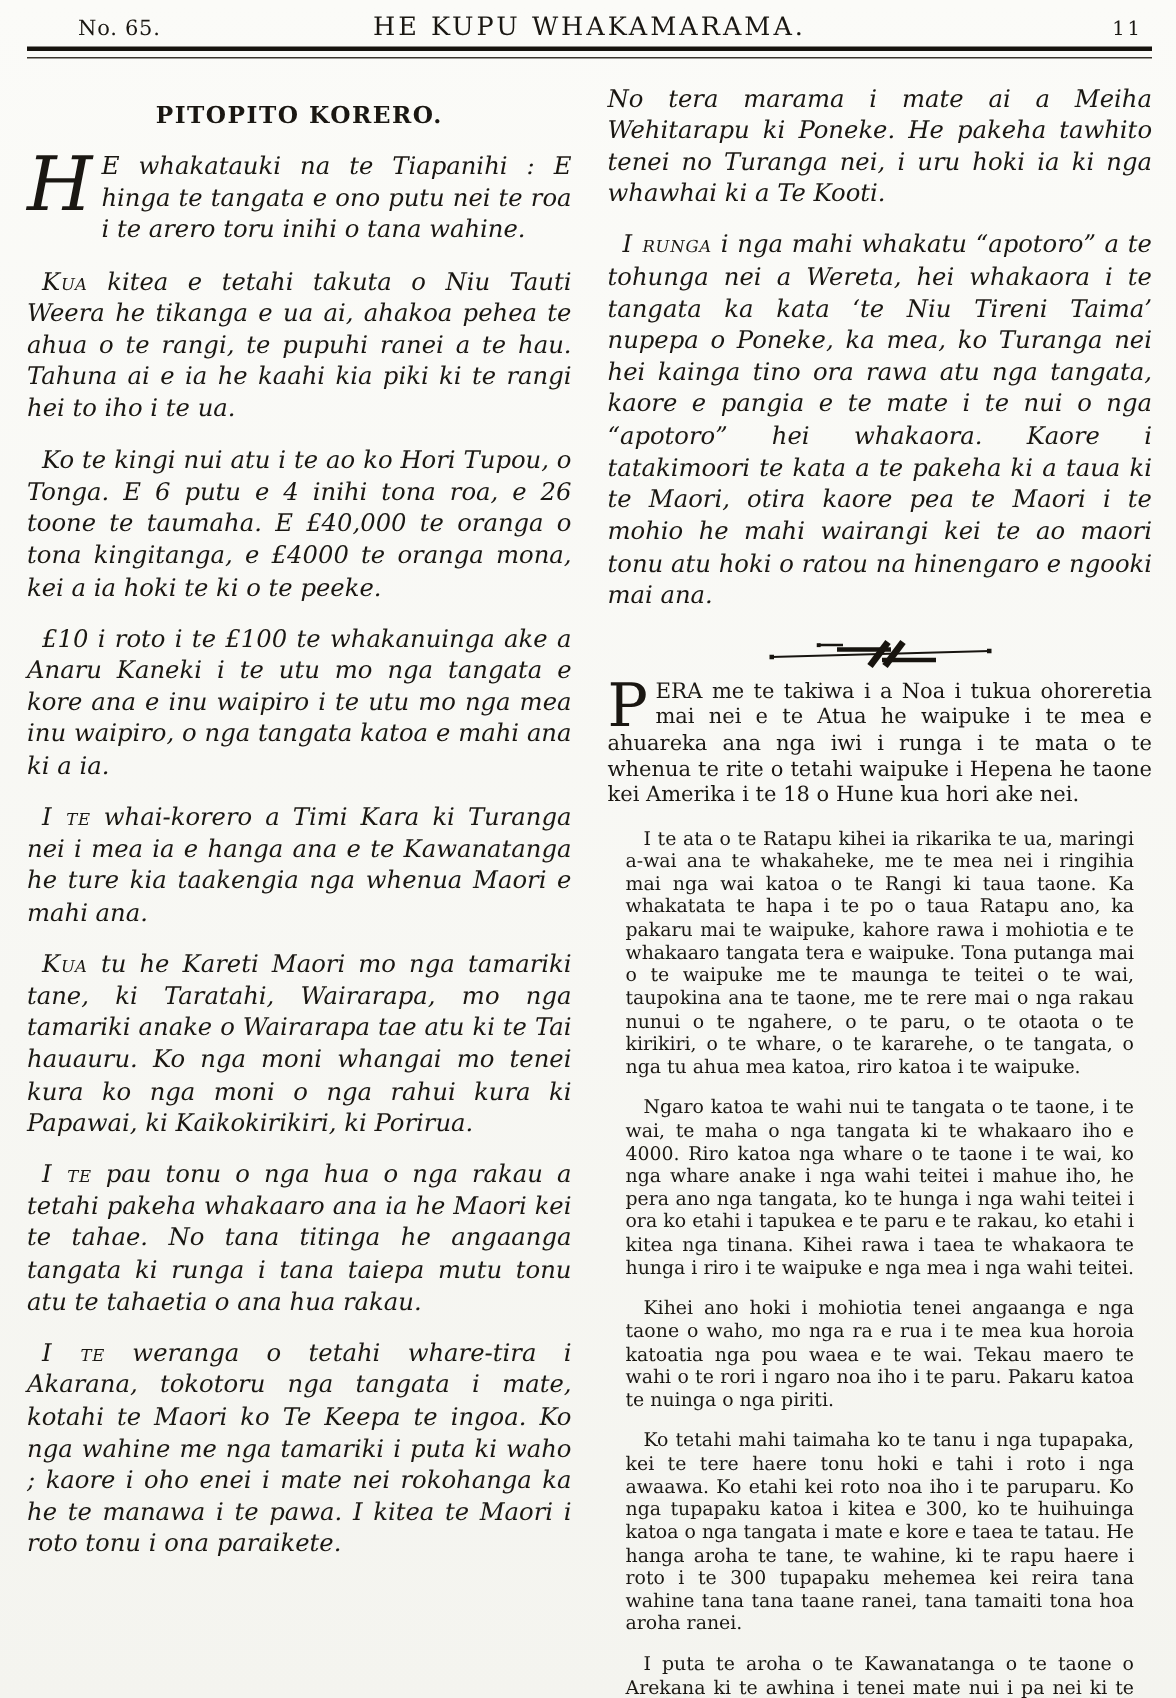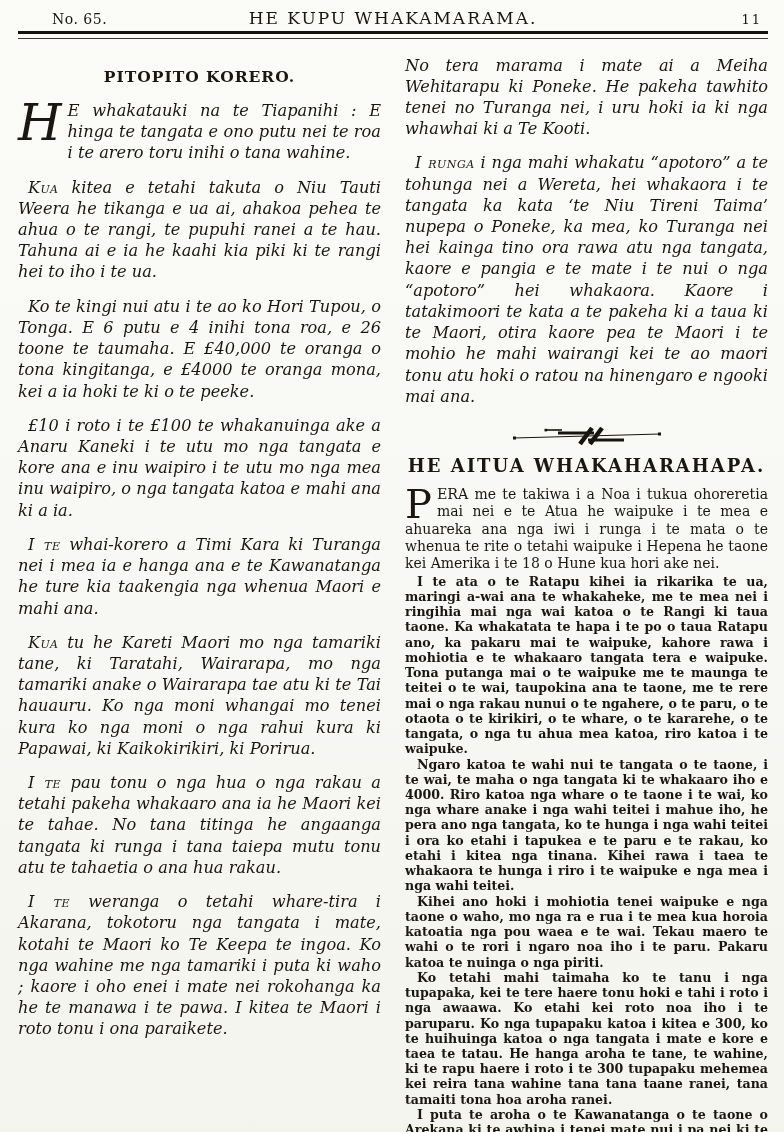--- a/index.html
+++ b/index.html
@@ -50,21 +50,21 @@
   }
   .dropcap.small{font-size:40px;padding:2px 5px 0 0;}
 
   
   p.lede{
     font-size:14px;line-height:1.22;text-align:justify;
     margin:0 0 2px;text-indent:0;
   }
   p.small{
     font-size:12.6px;line-height:1.21;text-align:justify;
-    margin:0;text-indent:12px;font-weight:bold;
+    margin:12px;text-indent:12px;
   }
 
   
   .divider{display:flex;justify-content:center;margin:18px 0 6px;}
   .divider svg{display:block;}
 </style>
 </head>
 <body>
 
 <div class="page">
@@ -117,25 +117,24 @@
             <path d="M34 5 L50 5" stroke-width="1.6" fill="none"></path>
             <rect x="32.5" y="3.8" width="2.6" height="2.6" stroke="none"></rect>
             <path d="M46 8 L82 8" stroke-width="3" fill="none"></path>
             <path d="M80 3 L68 19" stroke-width="4.5" fill="none"></path>
             <path d="M90 3 L78 19" stroke-width="4.5" fill="none"></path>
             <path d="M76 15 L112 15" stroke-width="3" fill="none"></path>
           </g>
         </svg>
       </div>
 
-      <h2 class="sec2">HE AITUA WHAKAHARAHAPA.</h2>
 
       <p class="lede"><span class="dropcap small">P</span><span class="lead-caps">ERA</span> <span>me te takiwa i a Noa i tukua ohoreretia mai nei e te Atua he waipuke i te mea e ahuareka ana nga iwi i runga i te mata o te whenua te rite o tetahi waipuke i Hepena he taone kei Amerika i te 18 o Hune kua hori ake nei.</span></p>
 
       <p class="small"><span>I te ata o te Ratapu kihei ia rikarika te ua, maringi a-wai ana te whakaheke, me te mea nei i ringihia mai nga wai katoa o te Rangi ki taua taone.  Ka whakatata te hapa i te po o taua Ratapu ano, ka pakaru mai te waipuke, kahore rawa i mohiotia e te whakaaro tangata tera e waipuke.  Tona putanga mai o te waipuke me te maunga te teitei o te wai, taupokina ana te taone, me te rere mai o nga rakau nunui o te ngahere, o te paru, o te otaota o te kirikiri, o te whare, o te kararehe, o te tangata, o nga tu ahua mea katoa, riro katoa i te waipuke.</span></p>
       <p class="small"><span>Ngaro katoa te wahi nui te tangata o te taone, i te wai, te maha o nga tangata ki te whakaaro iho e 4000. Riro katoa nga whare o te taone i te wai, ko nga whare anake i nga wahi teitei i mahue iho, he pera ano nga tangata, ko te hunga i nga wahi teitei i ora ko etahi i tapukea e te paru e te rakau, ko etahi i kitea nga tinana.  Kihei rawa i taea te whakaora te hunga i riro i te waipuke e nga mea i nga wahi teitei.</span></p>
-      <p class="small"><span>Kihei ano hoki i mohiotia tenei waipuke e nga taone o waho, mo nga ra e rua i te mea kua horoia katoatia nga pou waea e te wai.  Tekau maero te wahi o te rori i ngaro noa iho i te paru. Pakaru katoa te nuinga o nga piriti.</span></p>
+      <p class="small"><span>Kihei ano hoki i mohiotia tenei angaanga e nga taone o waho, mo nga ra e rua i te mea kua horoia katoatia nga pou waea e te wai.  Tekau maero te wahi o te rori i ngaro noa iho i te paru. Pakaru katoa te nuinga o nga piriti.</span></p>
       <p class="small"><span>Ko tetahi mahi taimaha ko te tanu i nga tupapaka, kei te tere haere tonu hoki e tahi i roto i nga awaawa. Ko etahi kei roto noa iho i te paruparu.  Ko nga tupapaku katoa i kitea e 300, ko te huihuinga katoa o nga tangata i mate e kore e taea te tatau.  He hanga aroha te tane, te wahine, ki te rapu haere i roto i te 300 tupapaku mehemea kei reira tana wahine tana tana taane ranei, tana tamaiti tona hoa aroha ranei.</span></p>
       <p class="small"><span>I puta te aroha o te Kawanatanga o te taone o Arekana ki te awhina i tenei mate nui i pa nei ki te taone o Hepena.  Engari ko etahi rawa o taua taone i ngaro e kore rawa e ea i te aroha o te tangata.</span></p>
 
     </div>
   </div>
 </div>
 
 </body></html>

